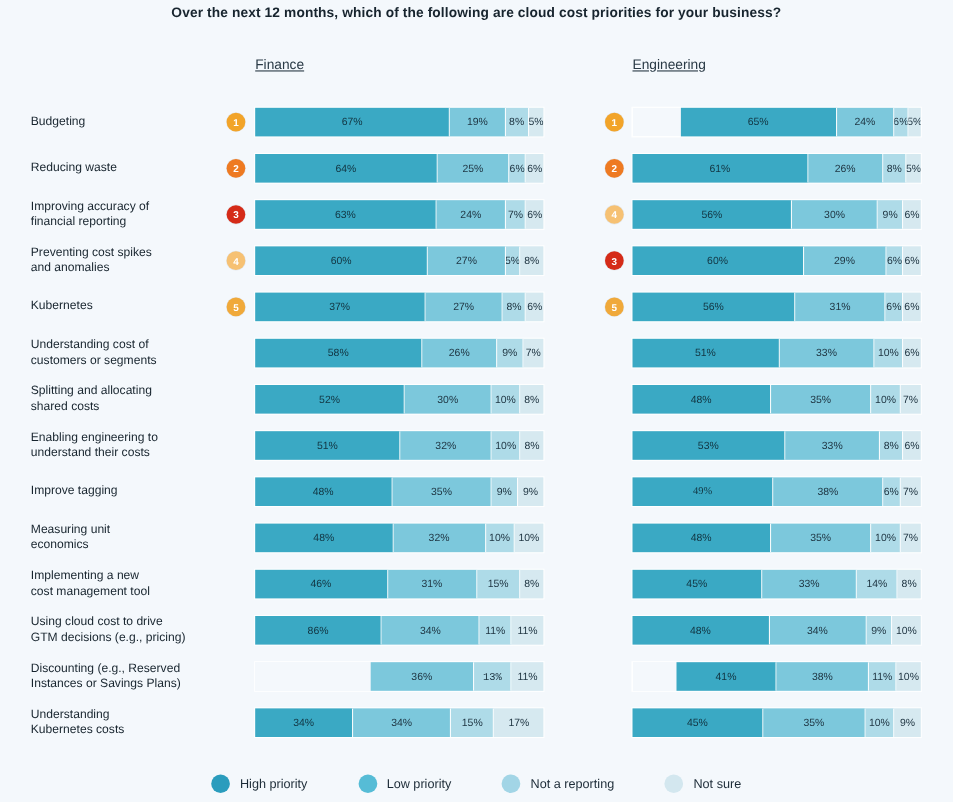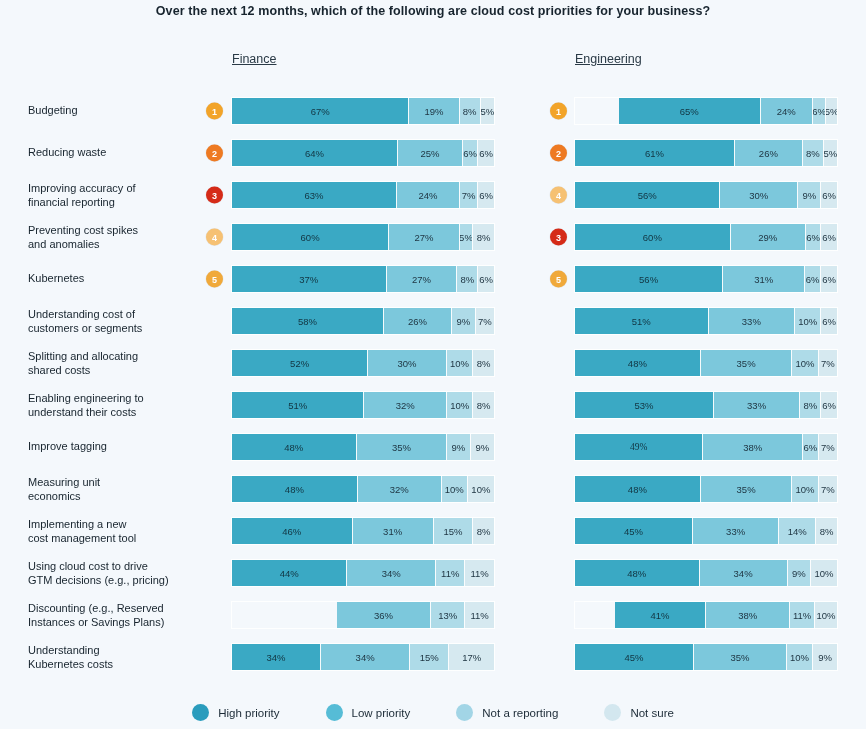--- a/index.html
+++ b/index.html
@@ -271,39 +271,39 @@
         <div class="seg s0" style="width: 45%;">45%</div>
         <div class="seg s1" style="width: 33%;">33%</div>
         <div class="seg s2" style="width: 14%;">14%</div>
         <div class="seg s3" style="width: 8%;">8%</div>
       </div>
     </div>
     <div class="row">
       <div class="row-label">Using cloud cost to drive
 GTM decisions (e.g., pricing)</div>
       <div class="bar fin">
-        <div class="seg s0" style="width: 44%;">44%</div>
+        <div class="seg s0" style="width: 44%;">86%</div>
         <div class="seg s1" style="width: 34%;">34%</div>
         <div class="seg s2" style="width: 11%;">11%</div>
         <div class="seg s3" style="width: 11%;">11%</div>
       </div>
       <div class="bar eng">
         <div class="seg s0" style="width: 47.5248%;">48%</div>
         <div class="seg s1" style="width: 33.6634%;">34%</div>
         <div class="seg s2" style="width: 8.91089%;">9%</div>
         <div class="seg s3" style="width: 9.90099%;">10%</div>
       </div>
     </div>
     <div class="row">
       <div class="row-label">Discounting (e.g., Reserved
 Instances or Savings Plans)</div>
       <div class="bar fin">
         <div class="seg s0" style="width: 40%; margin-top: 31px;">40%</div>
         <div class="seg s1" style="width: 36%;">36%</div>
-        <div class="seg s2" style="width: 13%;">13%</div>
+        <div class="seg s2" style="width: 13%; font-family: Liberation Mono, monospace;">13%</div>
         <div class="seg s3" style="width: 11%;">11%</div>
       </div>
       <div class="bar eng">
         <div class="seg s0" style="width: 41%; margin-left: 40px;">41%</div>
         <div class="seg s1" style="width: 38%;">38%</div>
         <div class="seg s2" style="width: 11%;">11%</div>
         <div class="seg s3" style="width: 10%;">10%</div>
       </div>
     </div>
     <div class="row">

